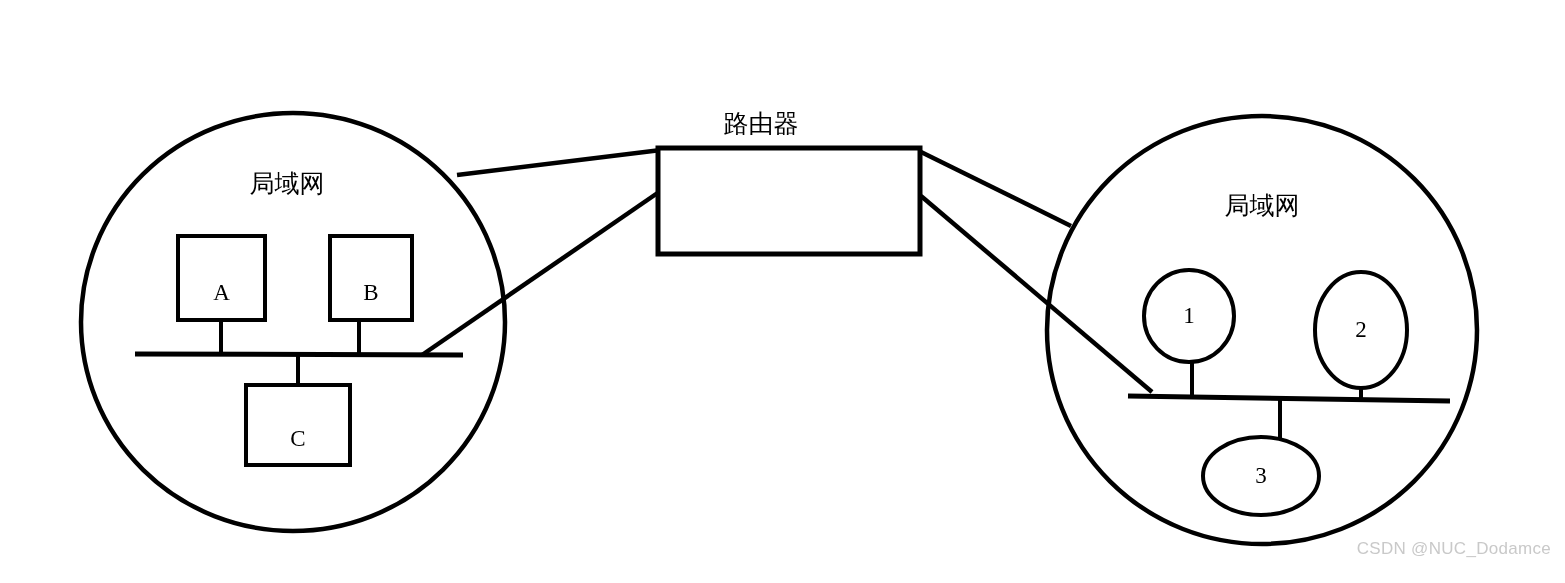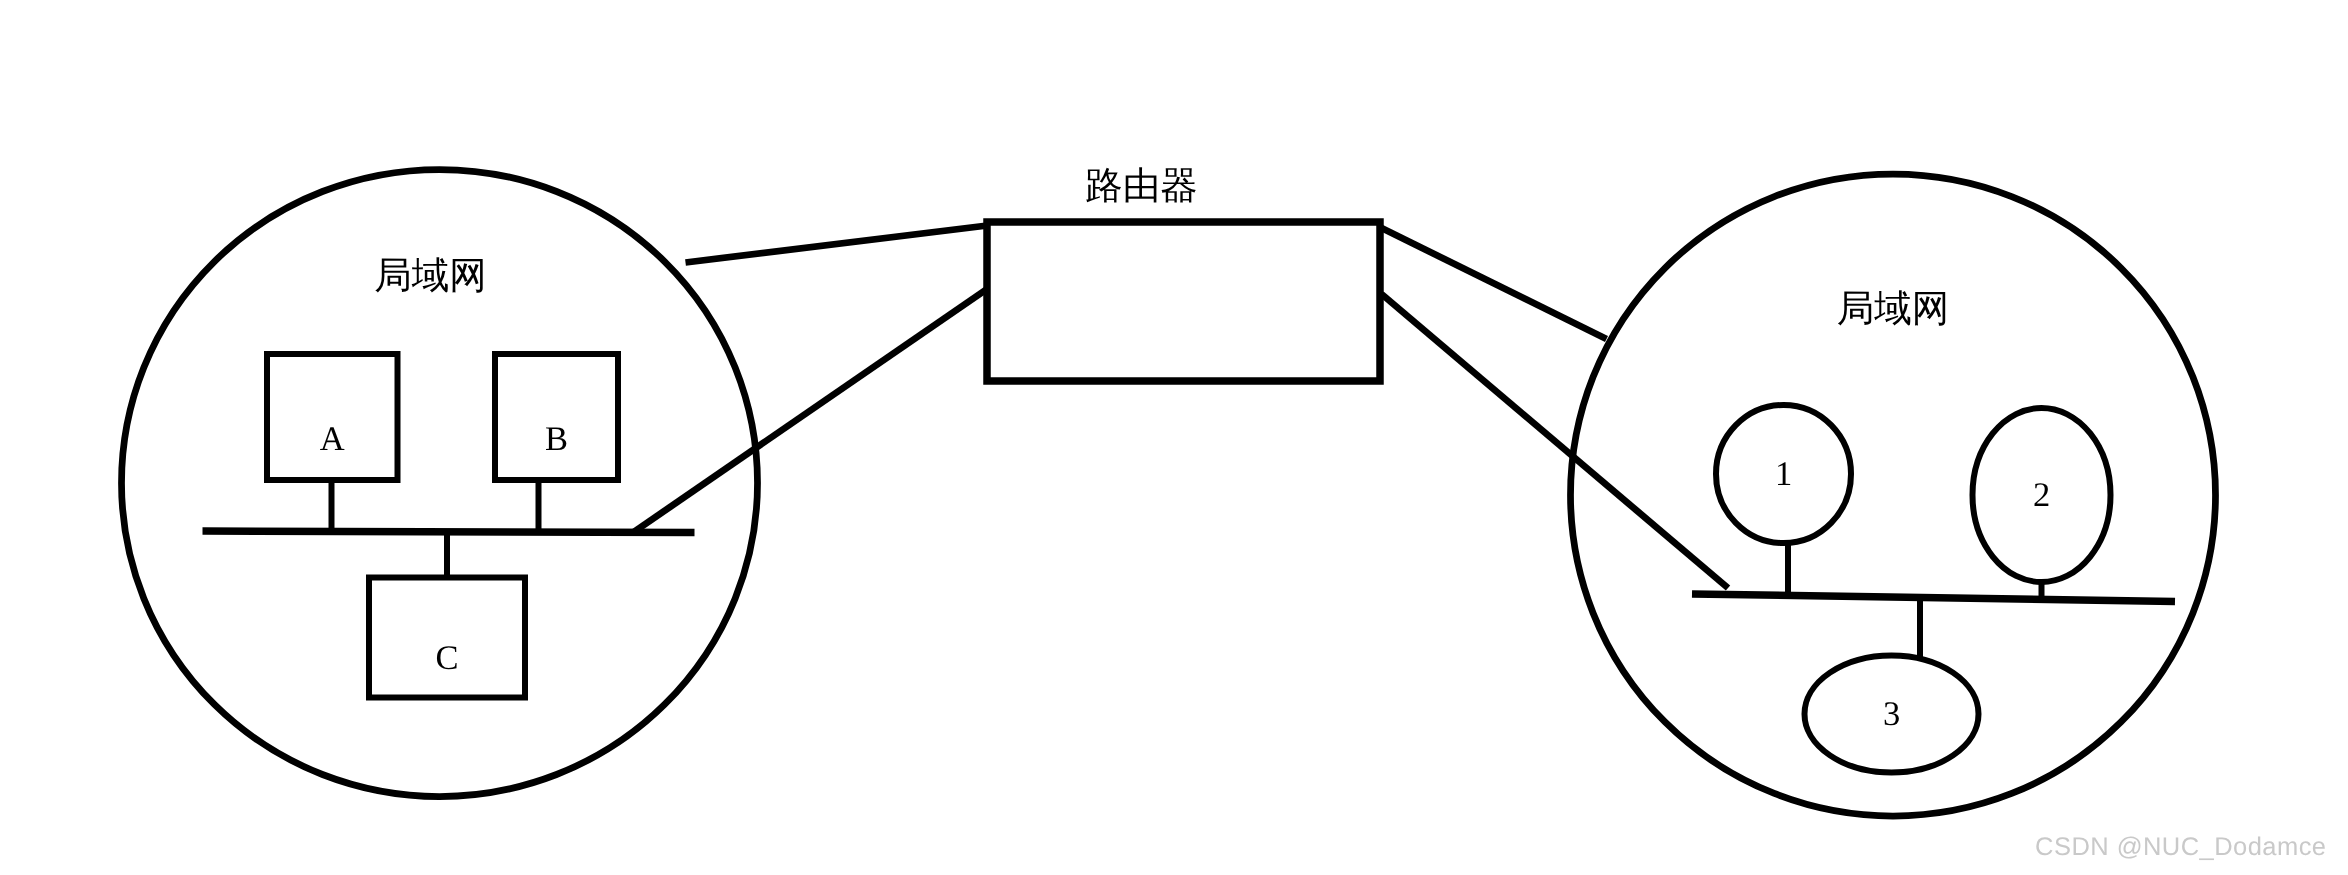--- a/index.html
+++ b/index.html
@@ -65,21 +65,21 @@
   .label-node {
     font-family: "Liberation Serif", "DejaVu Serif", serif;
     font-size: 23px;
     fill: #000000;
     text-anchor: middle;
     dominant-baseline: middle;
   }
   .watermark {
     position: absolute;
     right: 14px;
-    bottom: 8px;
+    bottom: 24px;
     font-family: "Liberation Sans", sans-serif;
     font-size: 17px;
     color: #c9c9c9;
     letter-spacing: 0.3px;
     white-space: nowrap;
     user-select: none;
   }
 </style>
 </head>
 <body>

